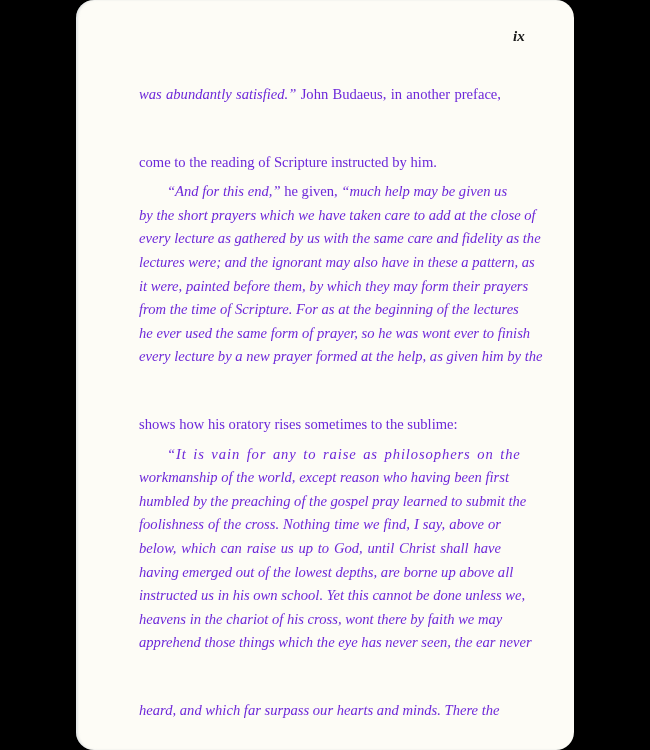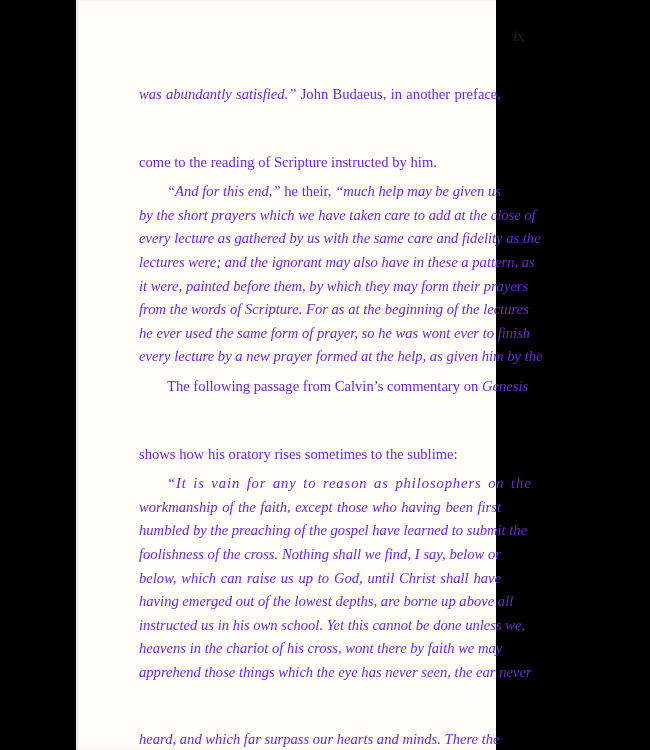--- a/index.html
+++ b/index.html
@@ -10,24 +10,25 @@
     body {
       width: 650px;
       height: 750px;
       position: relative;
       overflow: hidden;
     }
     .page {
       position: absolute;
       left: 76px;
       top: 0;
-      width: 420px;
+      width: 498px;
       height: 750px;
       background: #fdfcf6;
       box-shadow: inset 2px 0 2px rgba(180,190,200,0.35);
+      border-radius: 18px;
     }
     .page-number {
       position: absolute;
       left: 437px;
       top: 28px;
       font-family: "Liberation Serif", "DejaVu Serif", serif;
       font-style: italic;
       font-weight: bold;
       font-size: 15px;
       color: #1a1a1a;
@@ -65,38 +66,37 @@
 
 <div class="page">
   <div class="page-number">ix</div>
 
   <div class="body-text">
     <p class="para">
         <span class="line"><span class="it">was abundantly satisfied.”</span><span>  John Budaeus, in another preface,</span></span>
         <span class="line last"><span>come to the reading of Scripture instructed by him.</span></span>
       </p>
     <p class="para">
-        <span class="line ind"><span class="it">“And for this end,”</span><span>  he their,  </span><span class="it">“much help may be given us</span></span>
+        <span class="line ind"><span class="it">“And for this end,”</span><span>  he given,  </span><span class="it">“much help may be given us</span></span>
         <span class="line"><span class="it">by the short prayers which we have taken care to add at the close of</span></span>
         <span class="line"><span class="it">every lecture as gathered by us with the same care and fidelity as the</span></span>
         <span class="line"><span class="it">lectures were; and the ignorant may also have in these a pattern, as</span></span>
         <span class="line"><span class="it">it were, painted before them, by which they may form their prayers</span></span>
-        <span class="line"><span class="it">from the words of Scripture. For as at the beginning of the lectures</span></span>
+        <span class="line"><span class="it">from the time of Scripture. For as at the beginning of the lectures</span></span>
         <span class="line"><span class="it">he ever used the same form of prayer, so he was wont ever to finish</span></span>
         <span class="line"><span class="it">every lecture by a new prayer formed at the help, as given him by the</span></span>
       </p>
     <p class="para">
-        <span class="line ind"><span>The following passage from Calvin’s commentary on </span><span class="it">Genesis</span></span>
         <span class="line last"><span>shows how his oratory rises sometimes to the sublime:</span></span>
       </p>
     <p class="para">
-        <span class="line ind spaced"><span class="it">“It is vain for any to reason as philosophers on the</span></span>
-        <span class="line"><span class="it">workmanship of the faith, except those who having been first</span></span>
-        <span class="line"><span class="it">humbled by the preaching of the gospel have learned to submit the</span></span>
-        <span class="line"><span class="it">foolishness of the cross. Nothing shall we find, I say, below or</span></span>
+        <span class="line ind spaced"><span class="it">“It is vain for any to raise as philosophers on the</span></span>
+        <span class="line"><span class="it">workmanship of the world, except reason who having been first</span></span>
+        <span class="line"><span class="it">humbled by the preaching of the gospel pray learned to submit the</span></span>
+        <span class="line"><span class="it">foolishness of the cross. Nothing time we find, I say, above or</span></span>
         <span class="line"><span class="it">below, which can raise us up to God, until Christ shall have</span></span>
         <span class="line"><span class="it">having emerged out of the lowest depths, are borne up above all</span></span>
         <span class="line"><span class="it">instructed us in his own school. Yet this cannot be done unless we,</span></span>
         <span class="line"><span class="it">heavens in the chariot of his cross, wont there by faith we may</span></span>
         <span class="line"><span class="it">apprehend those things which the eye has never seen, the ear never</span></span>
         <span class="line last"><span class="it">heard, and which far surpass our hearts and minds. There the</span></span>
       </p>
   </div>
 </div>
 

